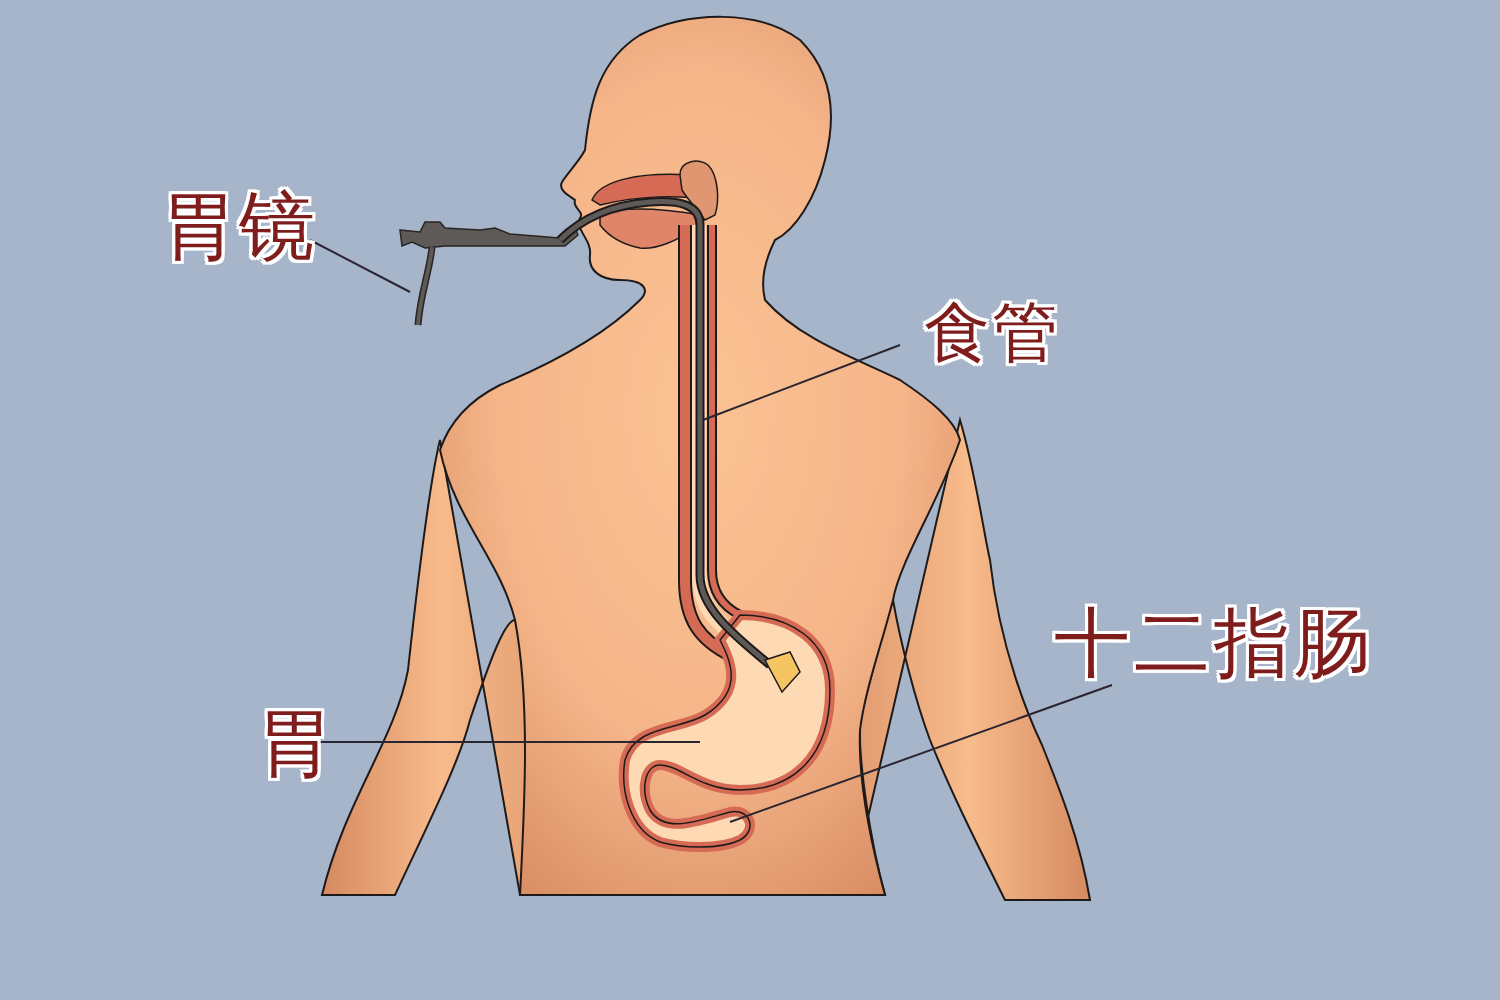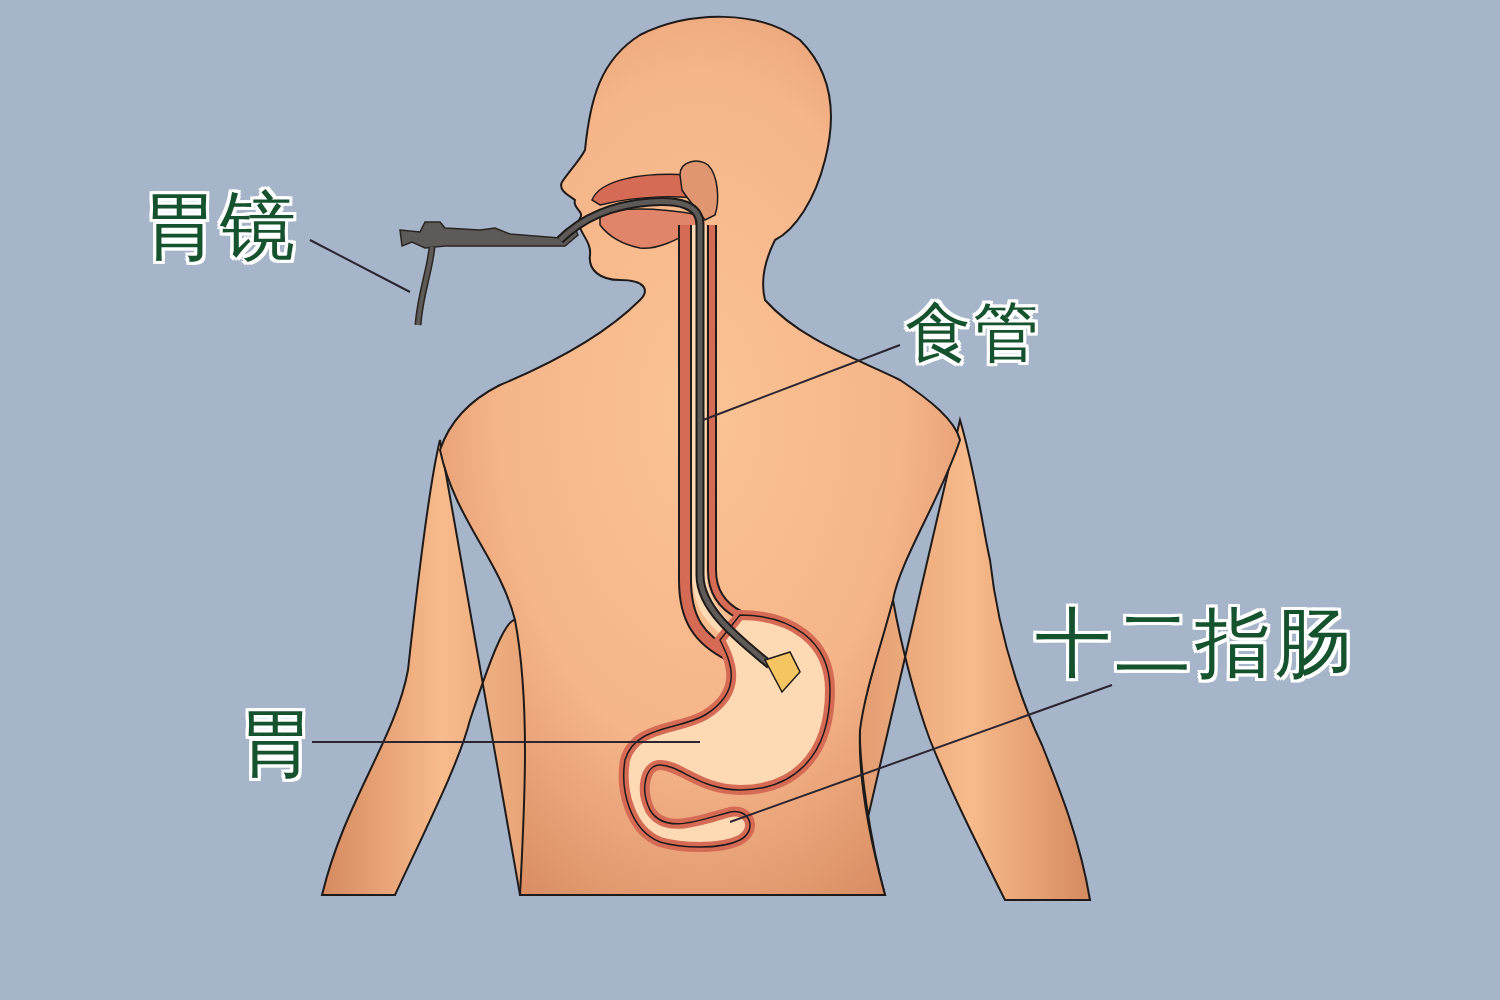--- a/index.html
+++ b/index.html
@@ -1,23 +1,23 @@
 <!DOCTYPE html>
 <html><head>
 <meta charset="utf-8">
 <style>
   html, body { margin:0; padding:0; }
   body { width:1500px; height:1000px; overflow:hidden; background:#a6b5c9; position:relative; font-family:"DejaVu Sans", sans-serif; }
   #stage { position:absolute; left:0; top:0; width:1500px; height:1000px; }
   .label {
-    position:absolute; color:#14532d; font-family:"DejaVu Sans", sans-serif; font-weight:normal;
+    position:absolute; color:#7f1d1d; font-family:"DejaVu Sans", sans-serif; font-weight:normal;
     text-shadow:
       -3px -3px 0 #fff, 3px -3px 0 #fff, -3px 3px 0 #fff, 3px 3px 0 #fff,
       0 -3px 0 #fff, 0 3px 0 #fff, -3px 0 0 #fff, 3px 0 0 #fff;
-    white-space:nowrap; line-height:1;
+    white-space:nowrap; line-height:1;margin-left:19px;
   }
   #lbl-scope { left:142px; top:188px; font-size:76px; letter-spacing:2px; }
   #lbl-esoph { left:905px; top:300px; font-size:66px; letter-spacing:2px; }
   #lbl-duod  { left:1035px; top:605px; font-size:76px; letter-spacing:4px;font-family:Liberation Serif, serif; }
   #lbl-stom  { left:238px; top:705px; font-size:76px; }
 </style>
 </head>
 <body>
 
 <div id="stage">

